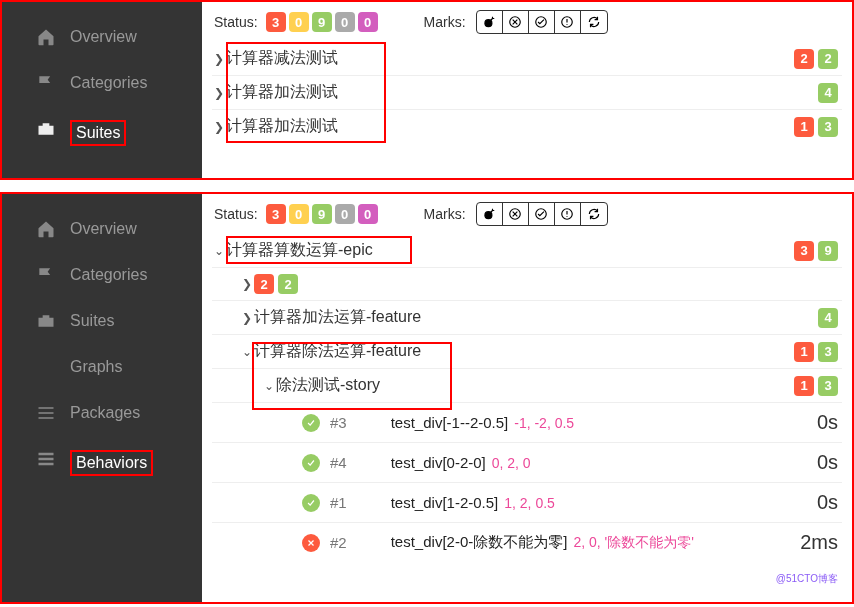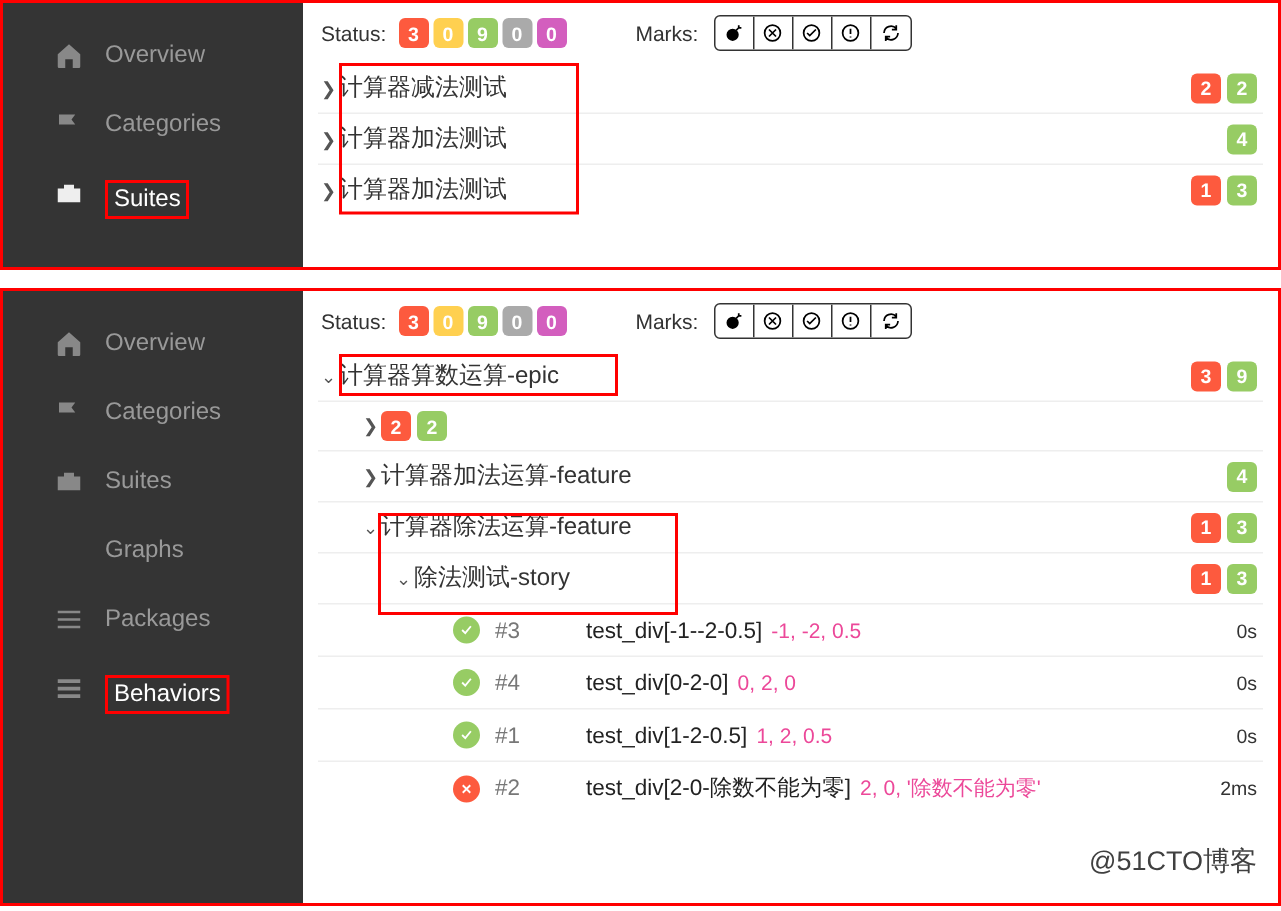--- a/index.html
+++ b/index.html
@@ -37,22 +37,22 @@
   .indent-1 { padding-left: 28px; }
   .indent-2 { padding-left: 50px; }
   .test-row { display: flex; align-items: center; padding: 8px 4px 8px 90px; border-top: 1px solid #eee; font-size: 15px; }
   .test-row .status { width: 18px; height: 18px; border-radius: 50%; display: inline-flex; align-items: center; justify-content: center; margin-right: 10px; }
   .test-row .status.pass { background: #97cc64; }
   .test-row .status.fail { background: #fd5a3e; }
   .test-row .status svg { width: 10px; height: 10px; stroke: #fff; stroke-width: 3; fill: none; }
   .test-row .num { color: #777; margin-right: 10px; }
   .test-row .name { color: #222; margin-left: 34px; }
   .test-row .params { color: #ec4899; margin-left: 6px; font-size: 14px; }
-  .test-row .dur { margin-left: auto; color: #333; font-size: 13px; }
-  .watermark { position: absolute; right: 14px; bottom: 16px; color: #404040; font-size: 18px; pointer-events: none; }
+  .test-row .dur { margin-left: auto; color: #333; font-size: 20px; }
+  .watermark { position: absolute; right: 14px; bottom: 16px; color: #8b5cf6; font-size: 10px; pointer-events: none; }
 </style>
 </head>
 <body>
 
 <div class="panel top">
   <div class="sidebar" id="sidebar-top">
       <div class="sidebar-item">
         <span class="icon">
           <svg viewBox="0 0 24 24">
             <path d="M3 11l9-8 9 8v10a1 1 0 0 1-1 1h-5v-7h-6v7H4a1 1 0 0 1-1-1z"></path>

